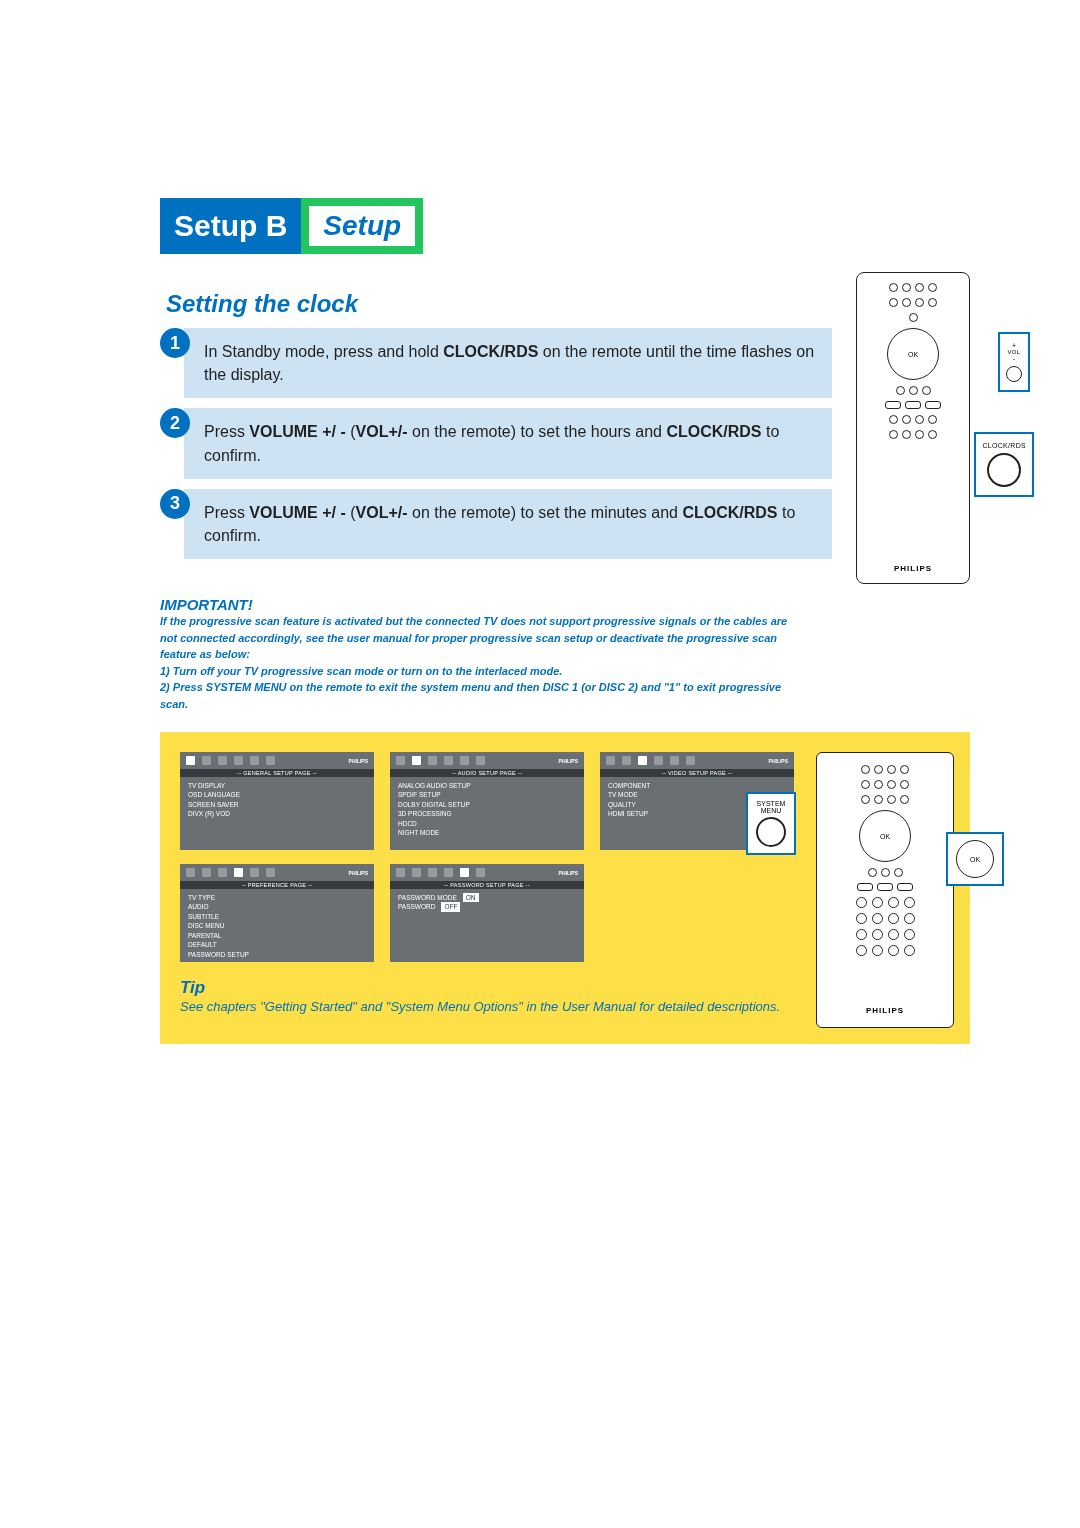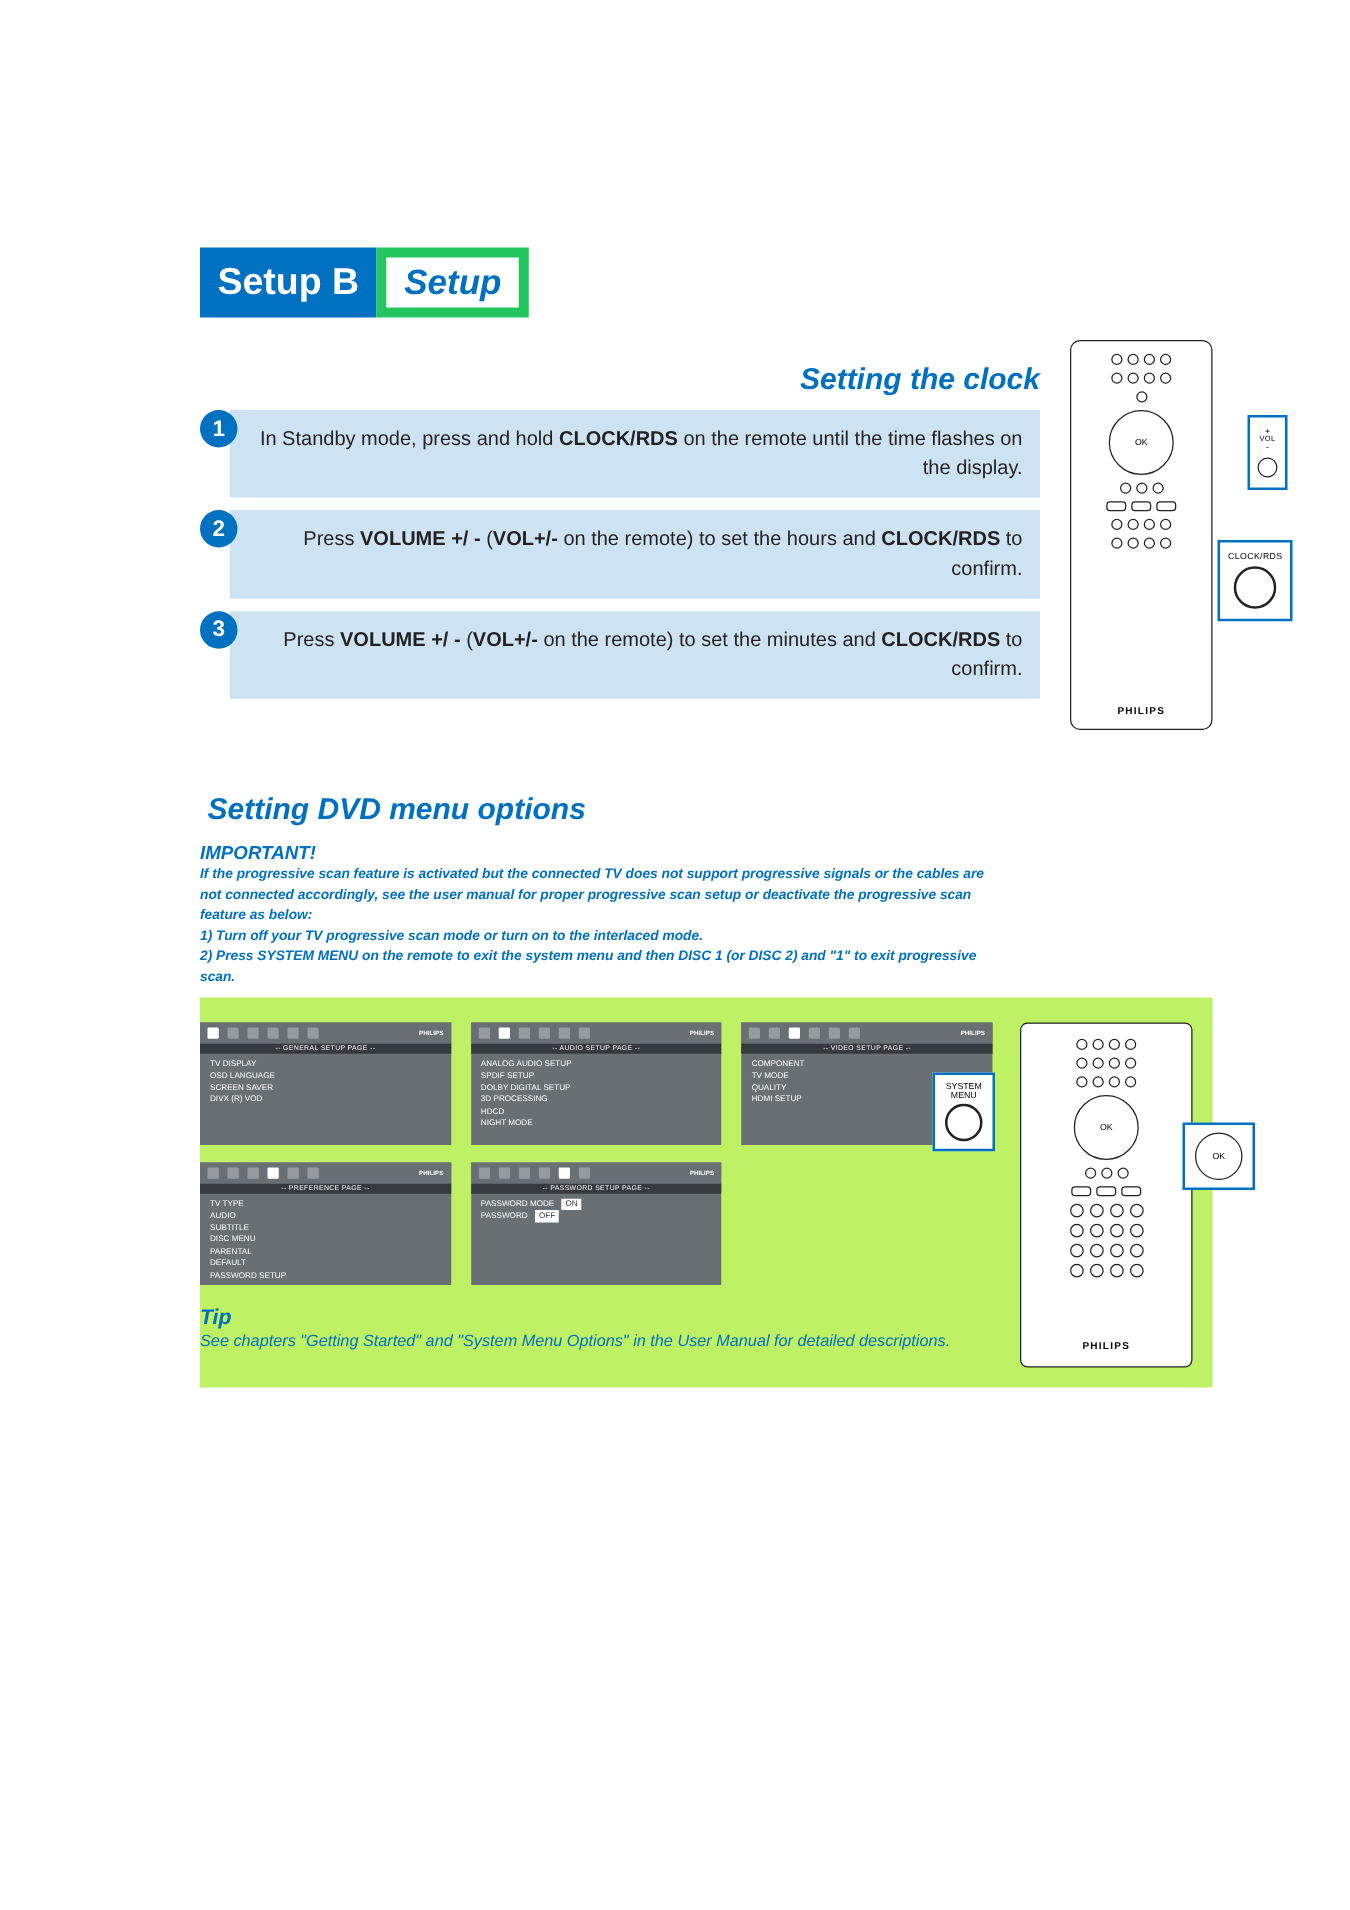--- a/index.html
+++ b/index.html
@@ -41,21 +41,20 @@
   .section-title {
     color: #0070C0;
     font-size: 24px;
     font-style: italic;
     font-weight: bold;
     margin: 18px 0 10px 6px;
   }
   .columns {
     display: flex;
     gap: 24px;
-    text-align: right;
   }
   .left-col { flex: 1; }
   .remote-col {
     width: 100px;
     background: #fff;
     border: 1.5px solid #222;
     border-radius: 8px;
     padding: 10px 6px;
     height: 290px;
     display: flex;
@@ -121,23 +120,23 @@
   }
   .important-text {
     color: #0070C0;
     font-style: italic;
     font-weight: bold;
     font-size: 11px;
     line-height: 1.5;
     max-width: 640px;
   }
   .menu-panel {
-    background: #bef264;
-    padding: 20px 16px 16px 0;
-    margin-top: 8px;
+    background: #fde047;
+    padding: 20px 16px 16px 20px;
+    margin-top: 20px;
     display: flex;
     gap: 22px;
   }
   .menus-left { flex: 1;}
   .menu-grid {
     display: grid;
     grid-template-columns: repeat(3, 1fr);
     gap: 14px 16px;
     margin-bottom: 10px;
   }
@@ -280,21 +279,20 @@
       </div>
       <div class="floating-callouts" style="right:-64px;top:160px;">
         <div class="callout-box">
           <span class="remote-label" style="font-size:7px;">CLOCK/RDS</span>
           <div class="big-ring"></div>
         </div>
       </div>
     </div>
   </div>
 
-  <div class="section-title" style="margin-top:50px;">Setting DVD menu options</div>
   <div class="important-label">IMPORTANT!</div>
   <div class="important-text" style="white-space:pre-line;">If the progressive scan feature is activated but the connected TV does not support progressive signals or the cables are not connected accordingly, see the user manual for proper progressive scan setup or deactivate the progressive scan feature as below:
 1) Turn off your TV progressive scan mode or turn on to the interlaced mode.
 2) Press SYSTEM MENU on the remote to exit the system menu and then DISC 1 (or DISC 2) and "1" to exit progressive scan.</div>
 
   <div class="menu-panel">
     <div class="menus-left">
       <div class="menu-grid" id="menu-grid">
           <div class="menu-screen">
             <div class="menu-iconbar">

